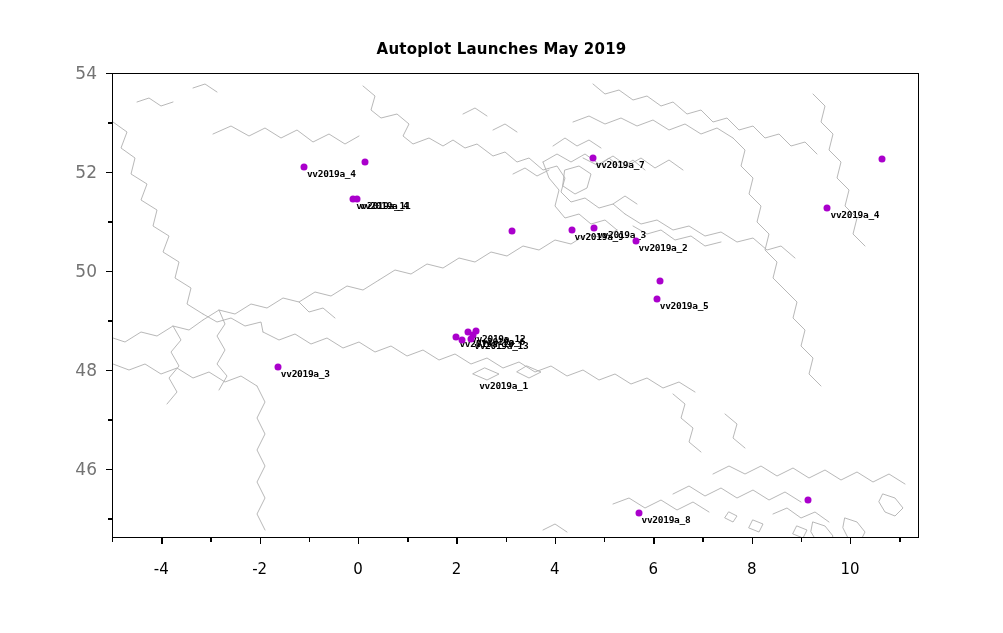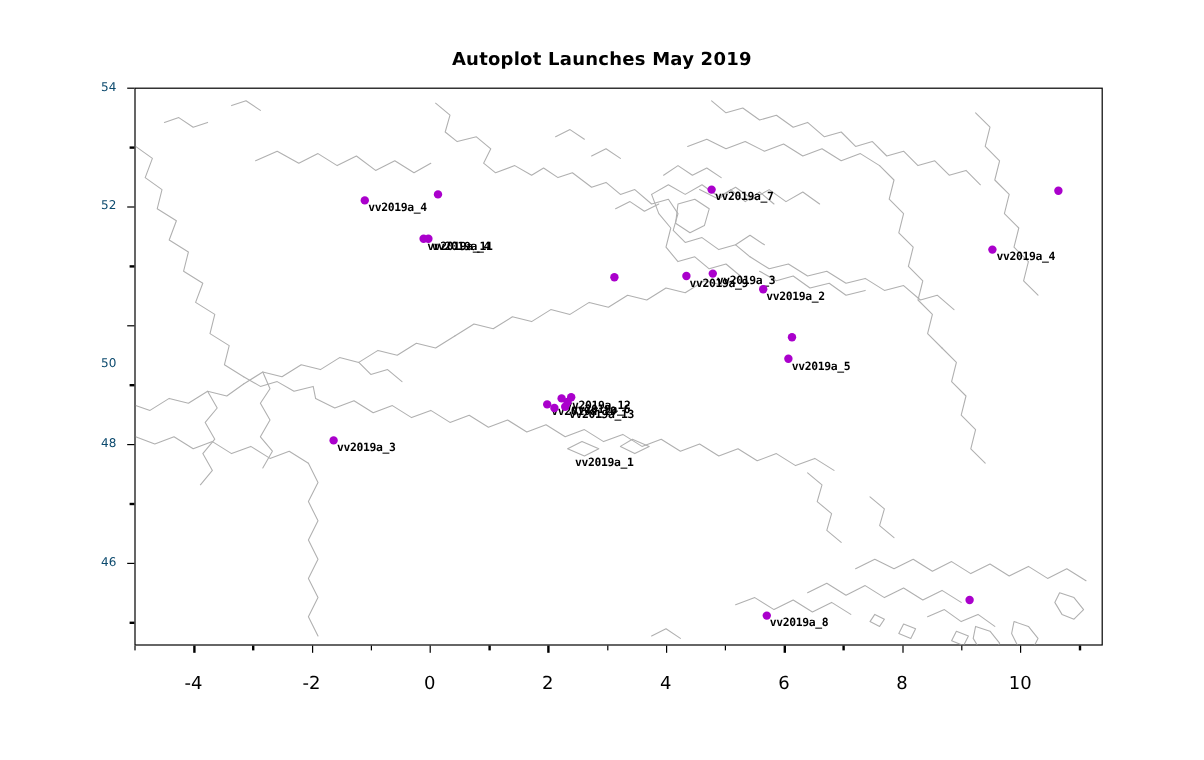--- a/index.html
+++ b/index.html
@@ -8,21 +8,21 @@
   #title{position:absolute;left:0;top:40px;width:1003px;text-align:center;font-size:15px;color:#000;letter-spacing:.2px;font-weight:bold;}
   
   #axes{position:absolute;left:112px;top:73px;width:807px;height:465px;border:1.3px solid #000;box-sizing:border-box;overflow:hidden;background:#fff;}
   #mapsvg{position:absolute;left:0;top:0;width:807px;height:465px;}
   .tick{position:absolute;background:#000;}
   .xtick{width:1.3px;height:6px;top:538px;}
   .xtick.minor{height:4px;}
   .ytick{height:1.3px;width:6px;left:106px;}
   .ytick.minor{width:4px;left:108px;}
   .xlab{position:absolute;top:560px;font-size:15px;color:#000;transform:translateX(-50%);white-space:nowrap;}
-  .ylab{position:absolute;font-size:10px;color:#0c4a6e;transform:translateY(-50%);white-space:nowrap;text-align:right;width:40px;left:57px;}
+  .ylab{position:absolute;font-size:17px;color:#737373;transform:translateY(-50%);white-space:nowrap;text-align:right;width:40px;left:57px;}
   .pt{position:absolute;width:7px;height:7px;border-radius:50%;background:#aa00cc;transform:translate(-50%,-50%);}
   .ann{position:absolute;font-size:9.5px;color:#000;font-family:"DejaVu Sans Mono",monospace;white-space:nowrap;font-weight:bold;letter-spacing:-0.3px;}
 </style>
 </head>
 <body>
 
 <div id="fig">
 
   <div id="title">Autoplot Launches May 2019</div>
 
@@ -161,21 +161,21 @@
       <div class="tick xtick minor" style="left: 505.659px;"></div>
       <div class="tick xtick minor" style="left: 604.073px;"></div>
       <div class="tick xtick minor" style="left: 702.488px;"></div>
       <div class="tick xtick minor" style="left: 800.902px;"></div>
       <div class="tick xtick minor" style="left: 899.317px;"></div>
       <div class="tick ytick" style="top: 468.745px;"></div>
       <div class="ylab" style="top: 468.745px;">46</div>
       <div class="tick ytick" style="top: 369.809px;"></div>
       <div class="ylab" style="top: 369.809px;">48</div>
       <div class="tick ytick" style="top: 270.872px;"></div>
-      <div class="ylab" style="top: 270.872px; margin-top: 32px;">50</div>
+      <div class="ylab" style="top: 270.872px;">50</div>
       <div class="tick ytick" style="top: 171.936px;"></div>
       <div class="ylab" style="top: 171.936px;">52</div>
       <div class="tick ytick" style="top: 73px;"></div>
       <div class="ylab" style="top: 73px;">54</div>
       <div class="tick ytick minor" style="top: 518.213px;"></div>
       <div class="tick ytick minor" style="top: 419.277px;"></div>
       <div class="tick ytick minor" style="top: 320.34px;"></div>
       <div class="tick ytick minor" style="top: 221.404px;"></div>
       <div class="tick ytick minor" style="top: 122.468px;"></div>
     </div>

